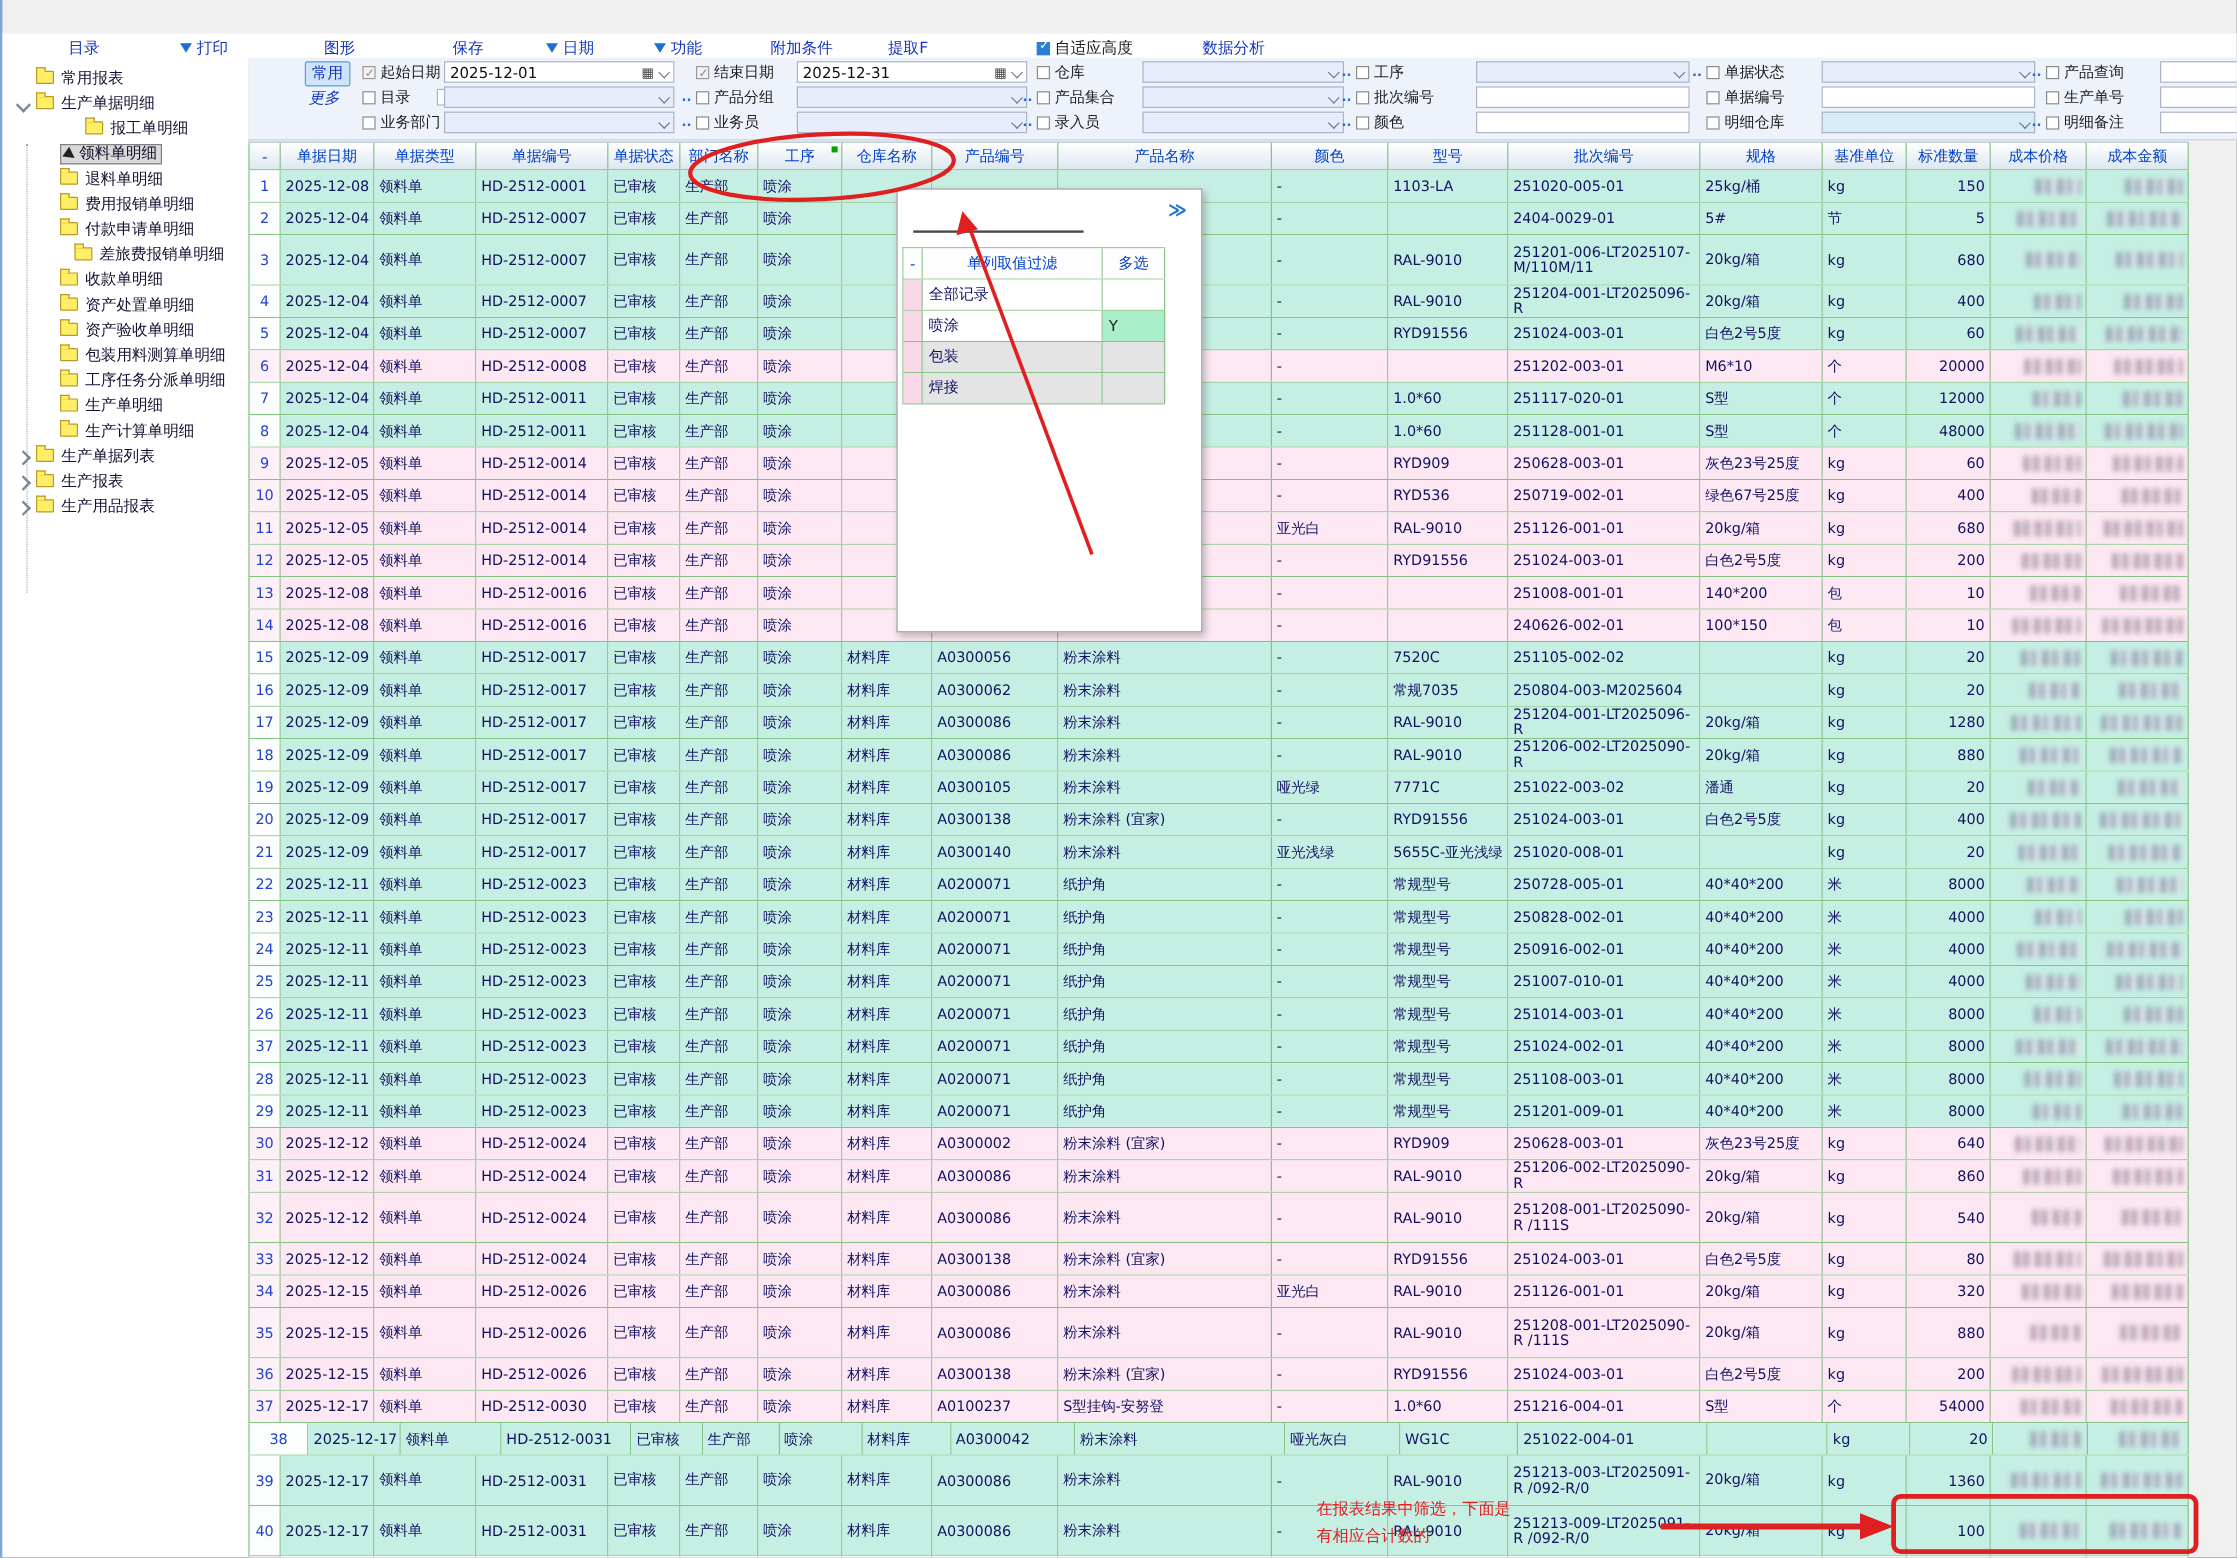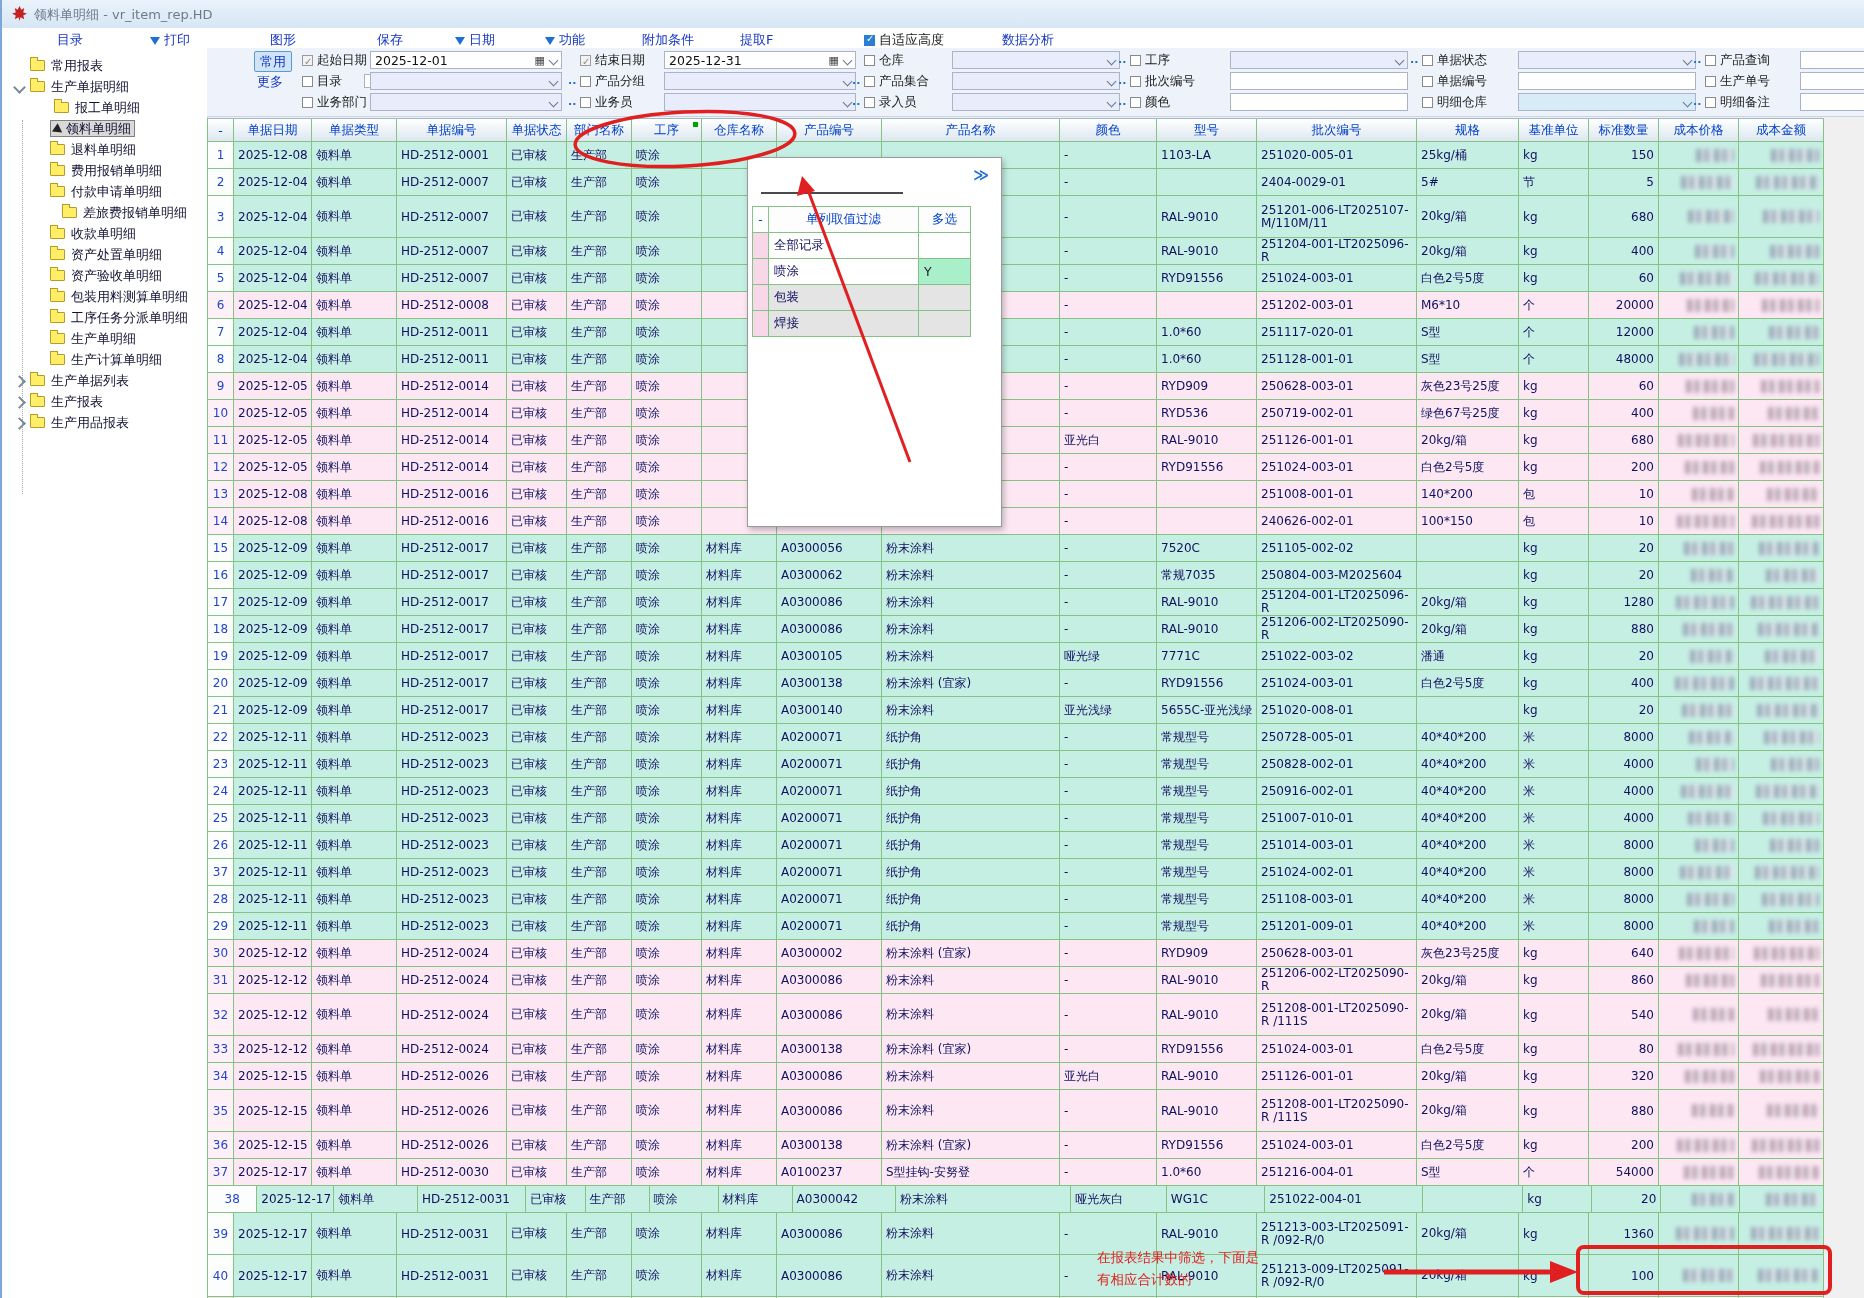--- a/index.html
+++ b/index.html
@@ -41,21 +41,21 @@
   .cursor-glyph{display:inline-block;width:0;height:0;border-left:9px solid #222;
                 border-bottom:5px solid transparent;border-top:5px solid transparent;
                 transform:rotate(35deg);vertical-align:-2px;margin-right:3px;}
   #tree-vline{position:absolute;left:20px;top:70px;width:0;height:374px;border-left:1px dotted #9aa8b8;}
   
   #filterpanel{position:absolute;left:205px;top:48px;width:1659px;height:68px;background:#eef3fb;
                border-bottom:1px solid #c8d4e2;}
   .btn-common{position:absolute;left:47px;top:3px;width:36px;height:19px;background:#cfe4f8;
               border:1px solid #5b9bd5;color:#1536c0;text-align:center;line-height:19px;
               font-size:13px;border-radius:2px;}
-  .btn-more{position:absolute;left:50px;top:25px;color:#1536c0;font-size:13px;}
+  .btn-more{position:absolute;left:50px;top:25px;color:#1536c0;font-size:13px;font-style:italic;}
   .f-label{position:absolute;height:18px;line-height:18px;color:#202020;font-size:12.5px;white-space:nowrap;}
   .f-dots{position:absolute;color:#1d6fd6;font-size:11px;font-weight:bold;}
   .f-ctl{position:absolute;height:18px;box-sizing:border-box;border:1px solid #aab4c8;background:#fff;}
   .f-ctl.combo{background:#e9ecfa;}
   .f-ctl.combo-blue{background:#d8ecf8;}
   .f-ctl .chev{position:absolute;right:4px;top:5px;width:6px;height:6px;border-right:1.5px solid #687890;
                border-bottom:1.5px solid #687890;transform:rotate(45deg);}
   .f-ctl .val{position:absolute;left:4px;top:1px;color:#111;font-size:12.5px;}
   .f-ctl .cal{position:absolute;right:16px;top:2px;color:#444;font-size:11px;}
   .tiny-box{position:absolute;width:8px;height:14px;border:1px solid #aab4c8;background:#fff;box-sizing:border-box;}
@@ -102,45 +102,39 @@
   .pmulti.yes{background:#a9efc9 !important;color:#222;}
   
   #anno-svg{position:absolute;left:0;top:0;width:1864px;height:1298px;z-index:60;pointer-events:none;}
   .note{position:absolute;color:#e02020;font-size:13.5px;z-index:61;white-space:nowrap;}
 </style>
 </head>
 <body>
 
 <div id="app">
 
-  <div id="titlebar">
-    <svg class="logo" viewBox="0 0 16 16">
-      <path d="M8 0 L10 4 L13 2 L12 7 L16 8 L12 10 L13 14 L9 12 L8 16 L7 12 L3 14 L4 10 L0 8 L4 7 L3 2 L6 4 Z" fill="#c42222"></path>
-    </svg>
-    <span class="title">领料单明细 - vr_item_rep.HD</span>
-  </div>
 
   <div id="toolbar">
       <div class="tb-item" style="left: 55px;"><span>目录</span></div>
       <div class="tb-item" style="left: 148px;"><span class="tb-arrow"></span><span>打印</span></div>
       <div class="tb-item" style="left: 268px;"><span>图形</span></div>
       <div class="tb-item" style="left: 375px;"><span>保存</span></div>
       <div class="tb-item" style="left: 453px;"><span class="tb-arrow"></span><span>日期</span></div>
       <div class="tb-item" style="left: 543px;"><span class="tb-arrow"></span><span>功能</span></div>
       <div class="tb-item" style="left: 640px;"><span>附加条件</span></div>
       <div class="tb-item" style="left: 738px;"><span>提取F</span></div>
       <div class="tb-item" style="left: 862px; color: rgb(32, 32, 32);"><span class="cb checked-blue"></span><span>自适应高度</span></div>
       <div class="tb-item" style="left: 1000px;">数据分析</div>
     </div>
 
   <div id="sidebar">
     <div id="tree-vline"></div>
   <div class="tree-item" style="position: absolute; left: 0px; top: 5px; width: 205px;"><span class="label-box" style="margin-left:28px"><span class="folder"></span><span>常用报表</span></span></div>
       <div class="tree-item" style="position: absolute; left: 0px; top: 26px; width: 205px;"><span class="tree-arrow down" style="left:13px"></span><span class="label-box" style="margin-left:28px"><span class="folder"></span><span>生产单据明细</span></span></div>
-      <div class="tree-item" style="position: absolute; left: 0px; top: 47px; width: 205px;"><span class="label-box" style="margin-left:52px"><span class="folder"></span><span>报工单明细</span></span></div>
+      <div class="tree-item" style="position: absolute; left: 0px; top: 47px; width: 205px;"><span class="label-box" style="margin-left:69px"><span class="folder"></span><span>报工单明细</span></span></div>
       <div class="tree-item selected" style="position: absolute; left: 0px; top: 68px; width: 205px;"><span class="label-box" style="margin-left:48px"><span class="cursor-glyph"></span><span>领料单明细</span></span></div>
       <div class="tree-item" style="position: absolute; left: 0px; top: 89px; width: 205px;"><span class="label-box" style="margin-left:48px"><span class="folder"></span><span>退料单明细</span></span></div>
       <div class="tree-item" style="position: absolute; left: 0px; top: 110px; width: 205px;"><span class="label-box" style="margin-left:48px"><span class="folder"></span><span>费用报销单明细</span></span></div>
       <div class="tree-item" style="position: absolute; left: 0px; top: 131px; width: 205px;"><span class="label-box" style="margin-left:48px"><span class="folder"></span><span>付款申请单明细</span></span></div>
       <div class="tree-item" style="position: absolute; left: 0px; top: 152px; width: 205px;"><span class="label-box" style="margin-left:60px"><span class="folder"></span><span>差旅费报销单明细</span></span></div>
       <div class="tree-item" style="position: absolute; left: 0px; top: 173px; width: 205px;"><span class="label-box" style="margin-left:48px"><span class="folder"></span><span>收款单明细</span></span></div>
       <div class="tree-item" style="position: absolute; left: 0px; top: 194px; width: 205px;"><span class="label-box" style="margin-left:48px"><span class="folder"></span><span>资产处置单明细</span></span></div>
       <div class="tree-item" style="position: absolute; left: 0px; top: 215px; width: 205px;"><span class="label-box" style="margin-left:48px"><span class="folder"></span><span>资产验收单明细</span></span></div>
       <div class="tree-item" style="position: absolute; left: 0px; top: 236px; width: 205px;"><span class="label-box" style="margin-left:48px"><span class="folder"></span><span>包装用料测算单明细</span></span></div>
       <div class="tree-item" style="position: absolute; left: 0px; top: 257px; width: 205px;"><span class="label-box" style="margin-left:48px"><span class="folder"></span><span>工序任务分派单明细</span></span></div>

